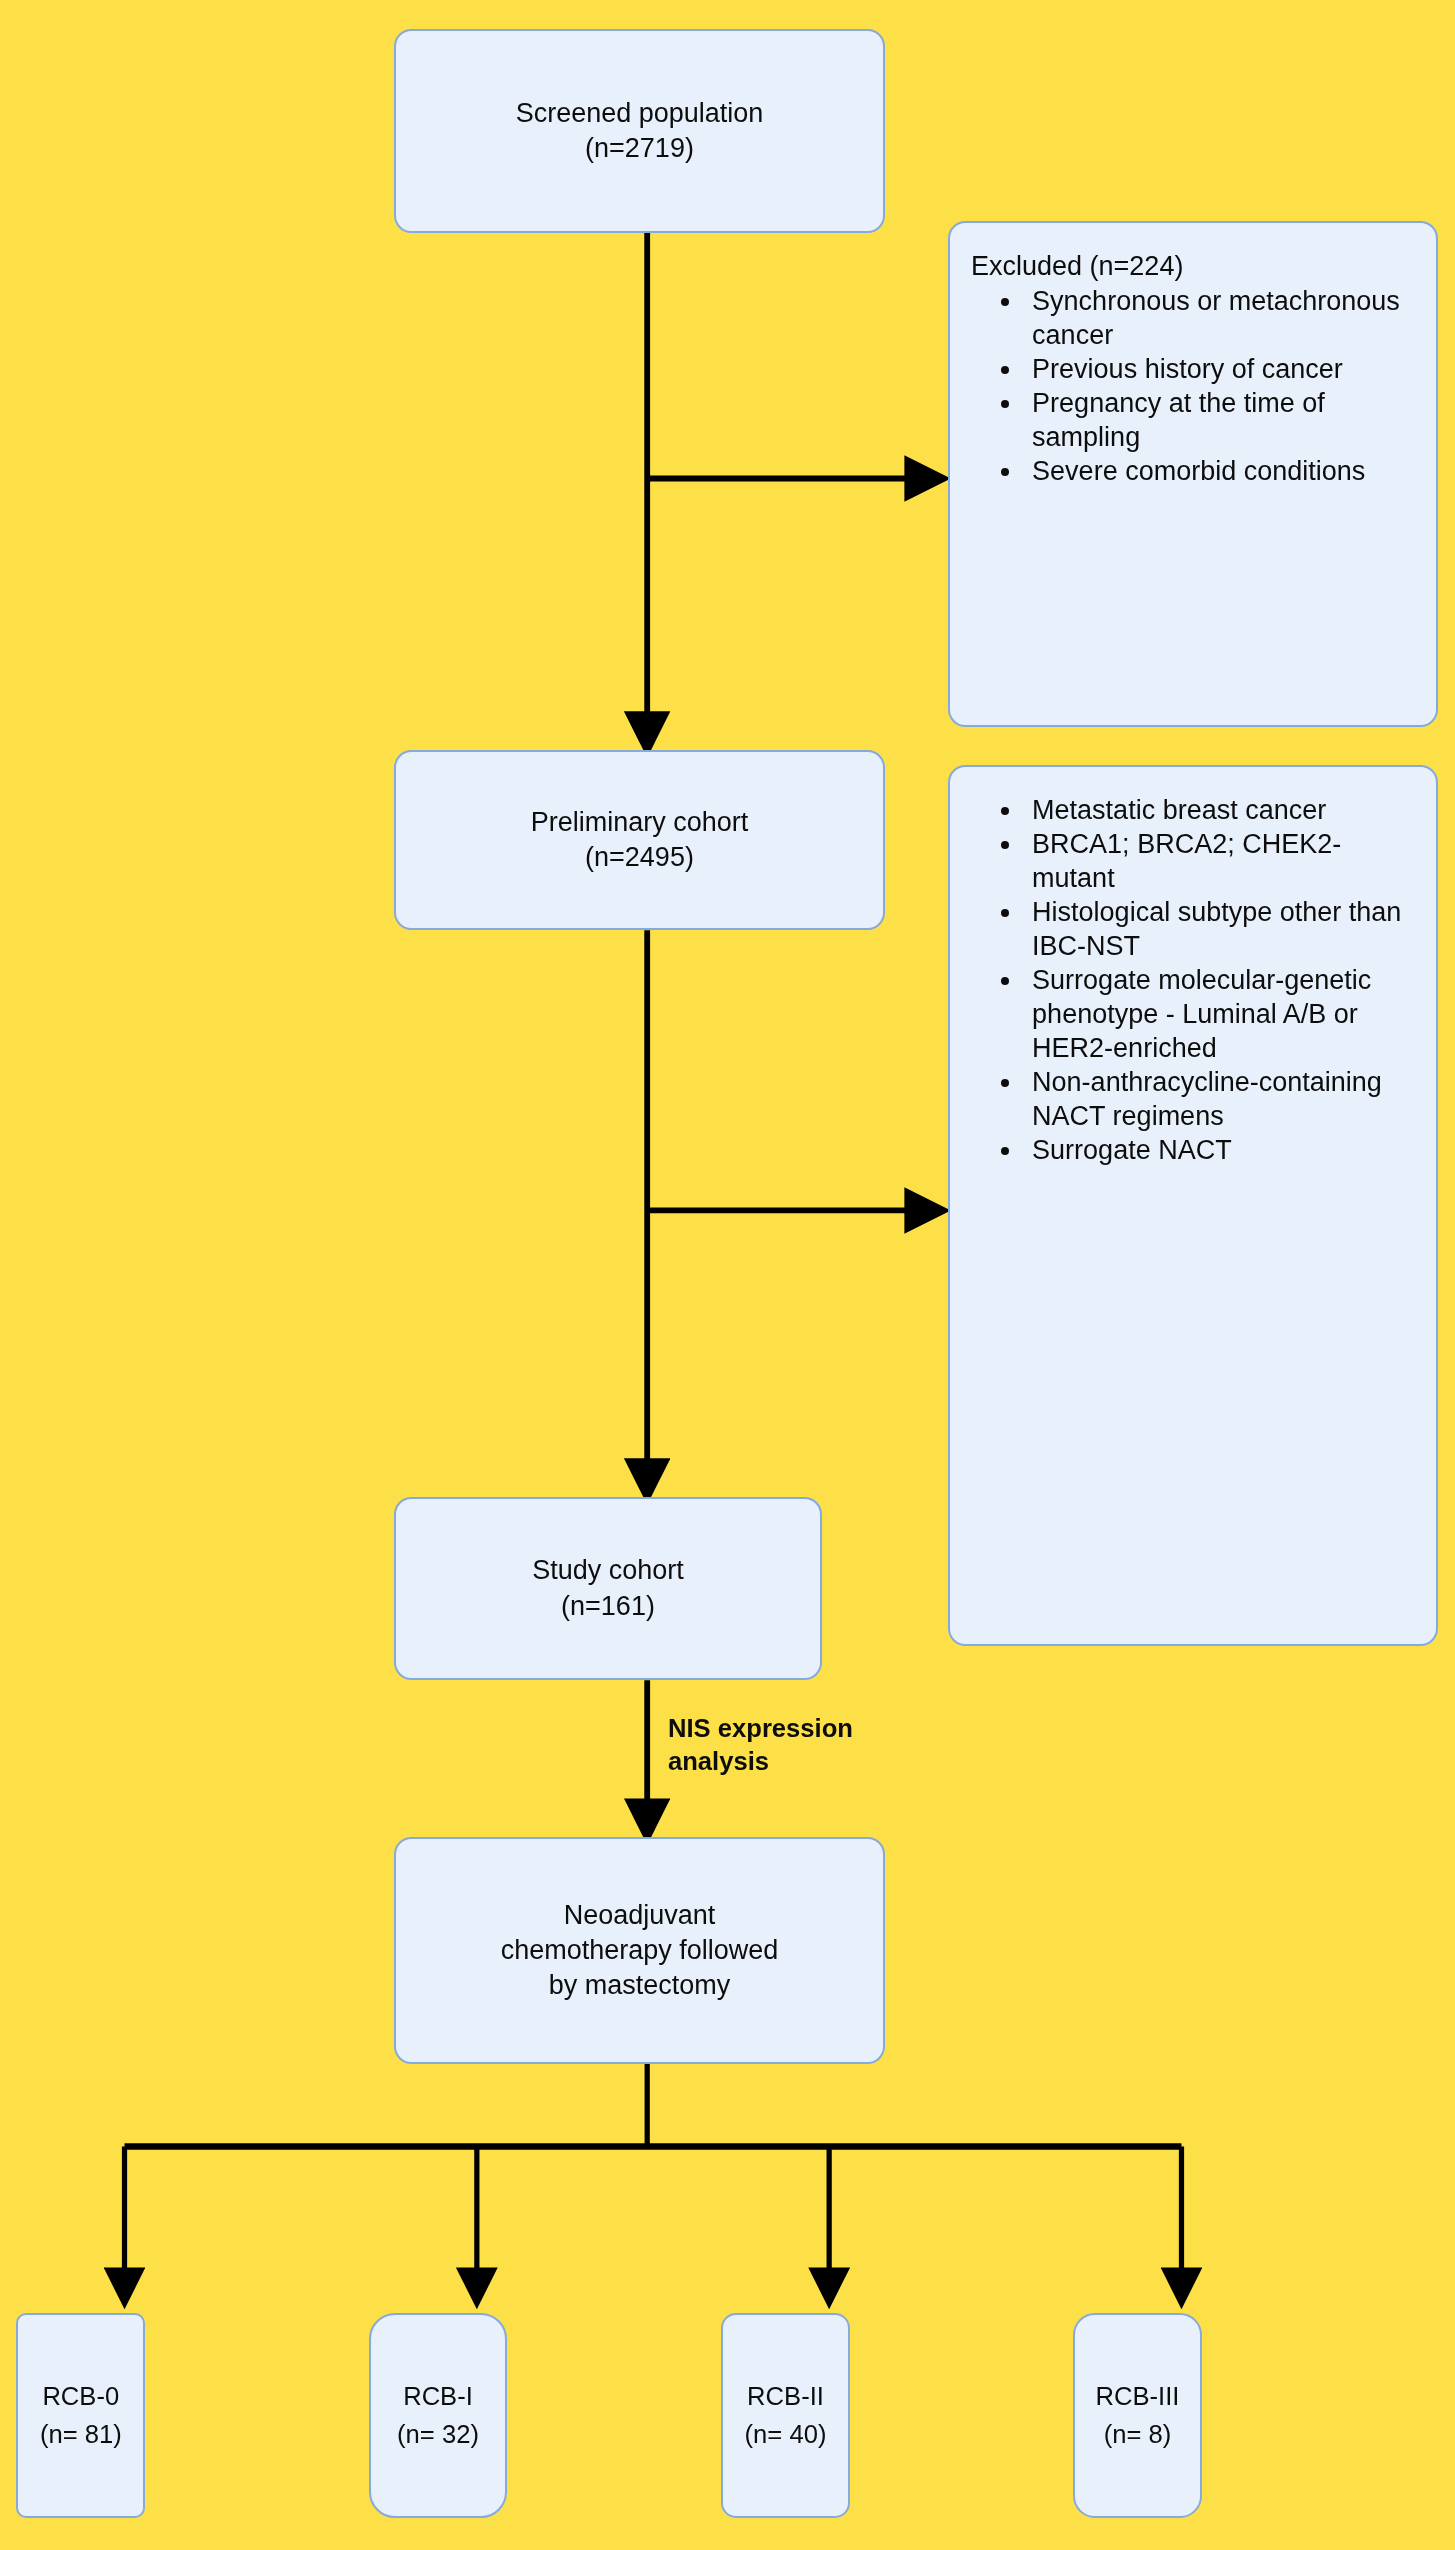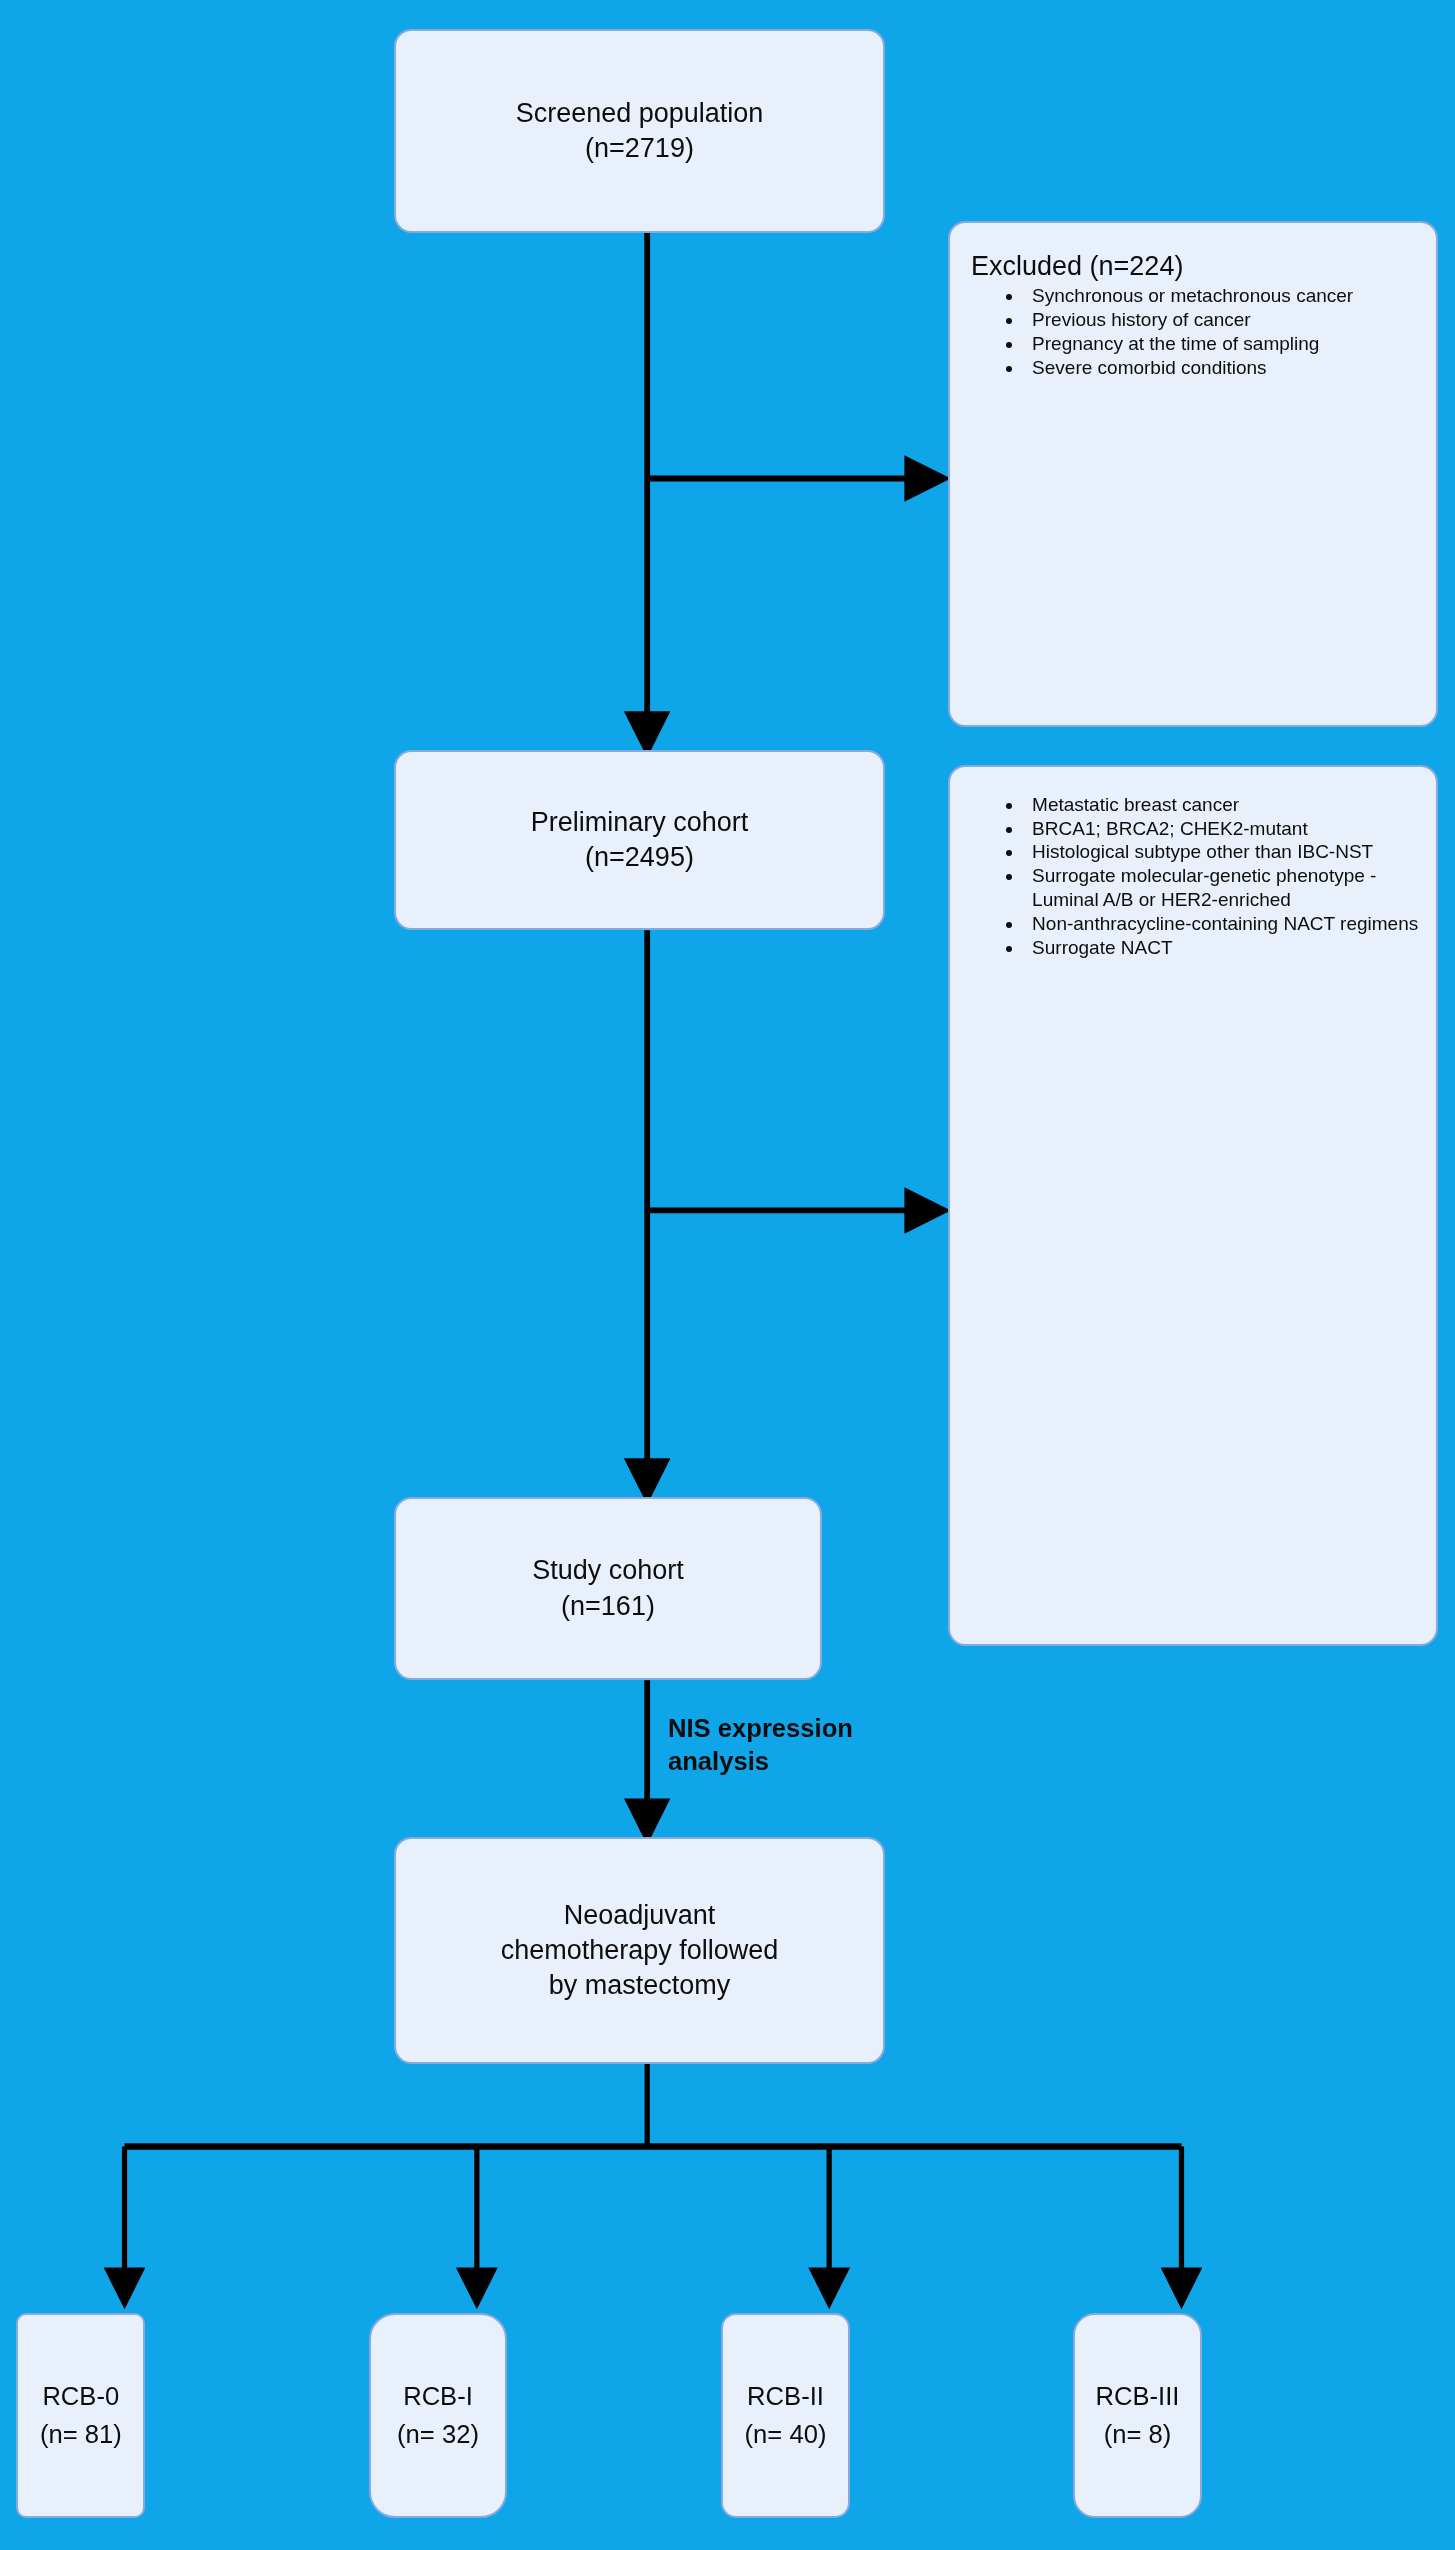--- a/index.html
+++ b/index.html
@@ -1,27 +1,27 @@
 <!DOCTYPE html>
 <html style="font-size:9.3px"><head>
 <meta charset="utf-8">
 <style>
   html,body{margin:0;padding:0;background:#ffffff;}
   body{font-family:"Liberation Sans",sans-serif;}
-  #stage{position:relative;width:1456px;height:2550px;background:#0ea5e9;overflow:hidden;}
+  #stage{position:relative;width:1456px;height:2550px;background:#fde047;overflow:hidden;}
   svg.layer{position:absolute;left:0;top:0;width:1456px;height:2550px;}
   .node{position:absolute;box-sizing:border-box;background:#e8f0fb;border:2.9px solid #86a9de;
         border-radius:17.4px;display:flex;align-items:center;justify-content:center;
         text-align:center;color:#0d0d0d;}
   .node .txt{font-size:27px;line-height:1.30;white-space:pre-line;}
   .excl{position:absolute;box-sizing:border-box;background:#e8f0fb;border:2.9px solid #86a9de;
         border-radius:17.4px;color:#0d0d0d;padding:25.6px 17.4px 23px 21px;}
   .excl .hdr{font-size:27px;line-height:1.26;margin:0 0 1.2px 0;}
   .excl ul{margin:0;padding:0 0 0 53px;list-style:disc;}
-  .excl li{font-size:19px;line-height:1.26;margin:0;padding-left:8.1px;}
+  .excl li{font-size:27px;line-height:1.26;margin:0;padding-left:8.1px;}
   .edgelabel{position:absolute;font-size:25.6px;font-weight:bold;line-height:1.28;
              color:#0d0d0d;white-space:pre-line;}
   .rcb .txt{font-size:25.6px;line-height:1.45;}
 </style>
 </head>
 <body>
 
 <div id="stage">
 
   <svg class="layer" viewBox="0 0 2504 4386">

